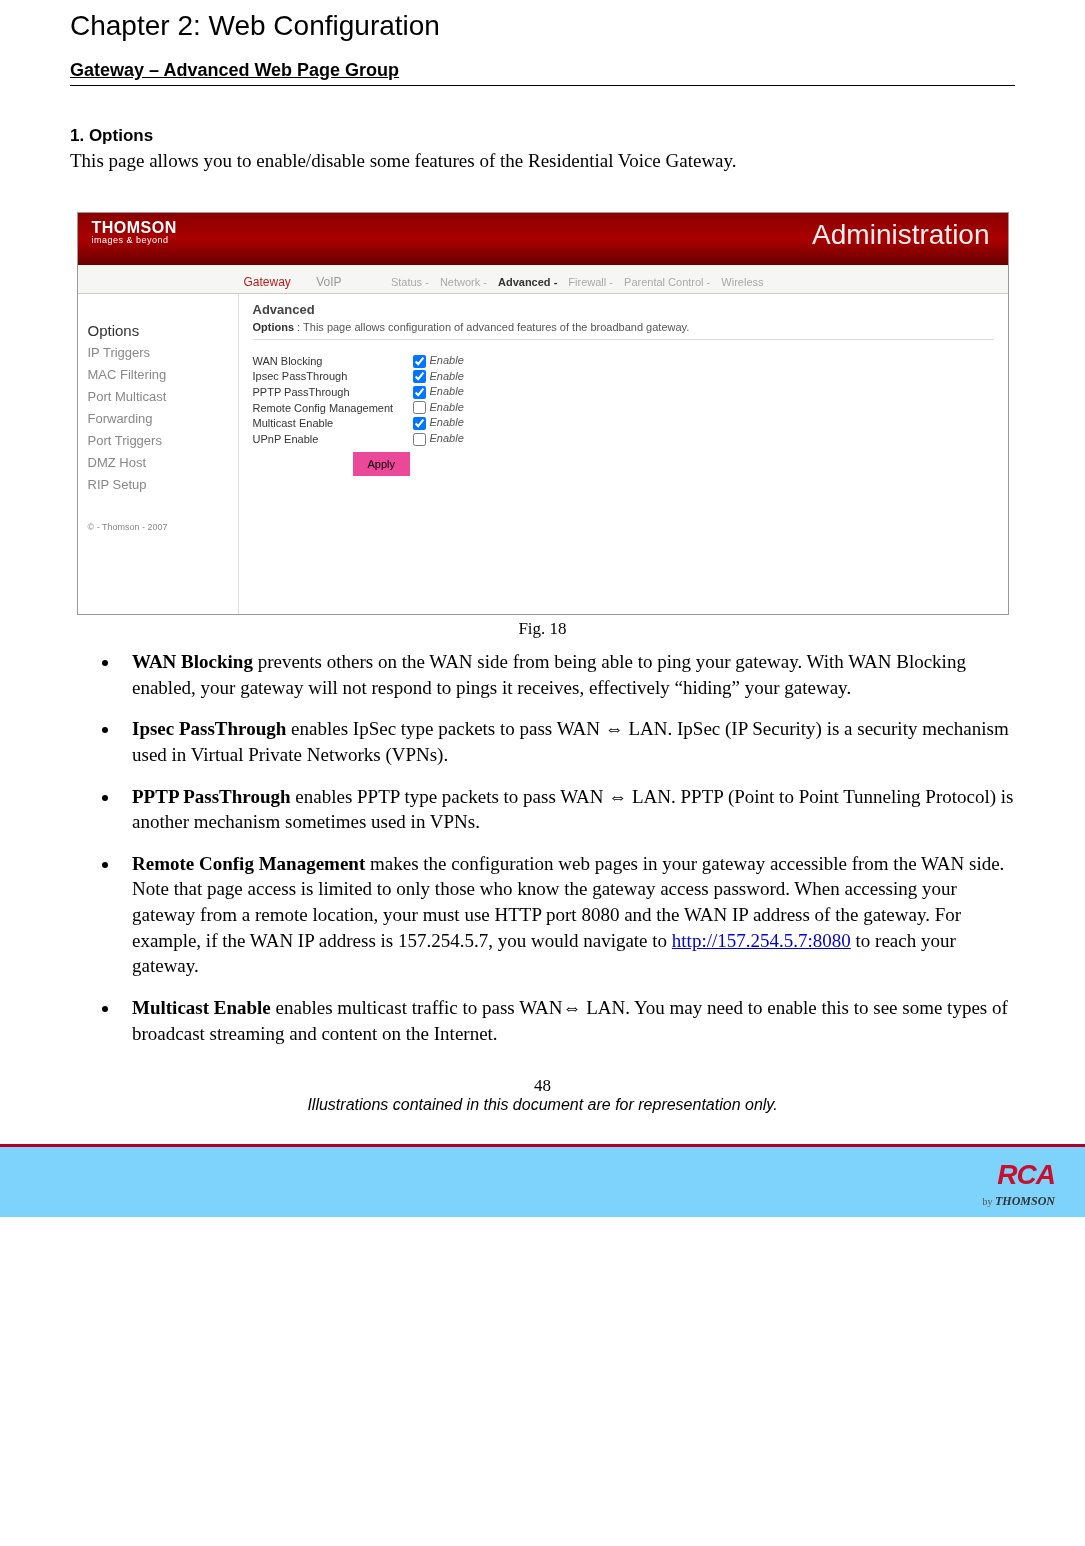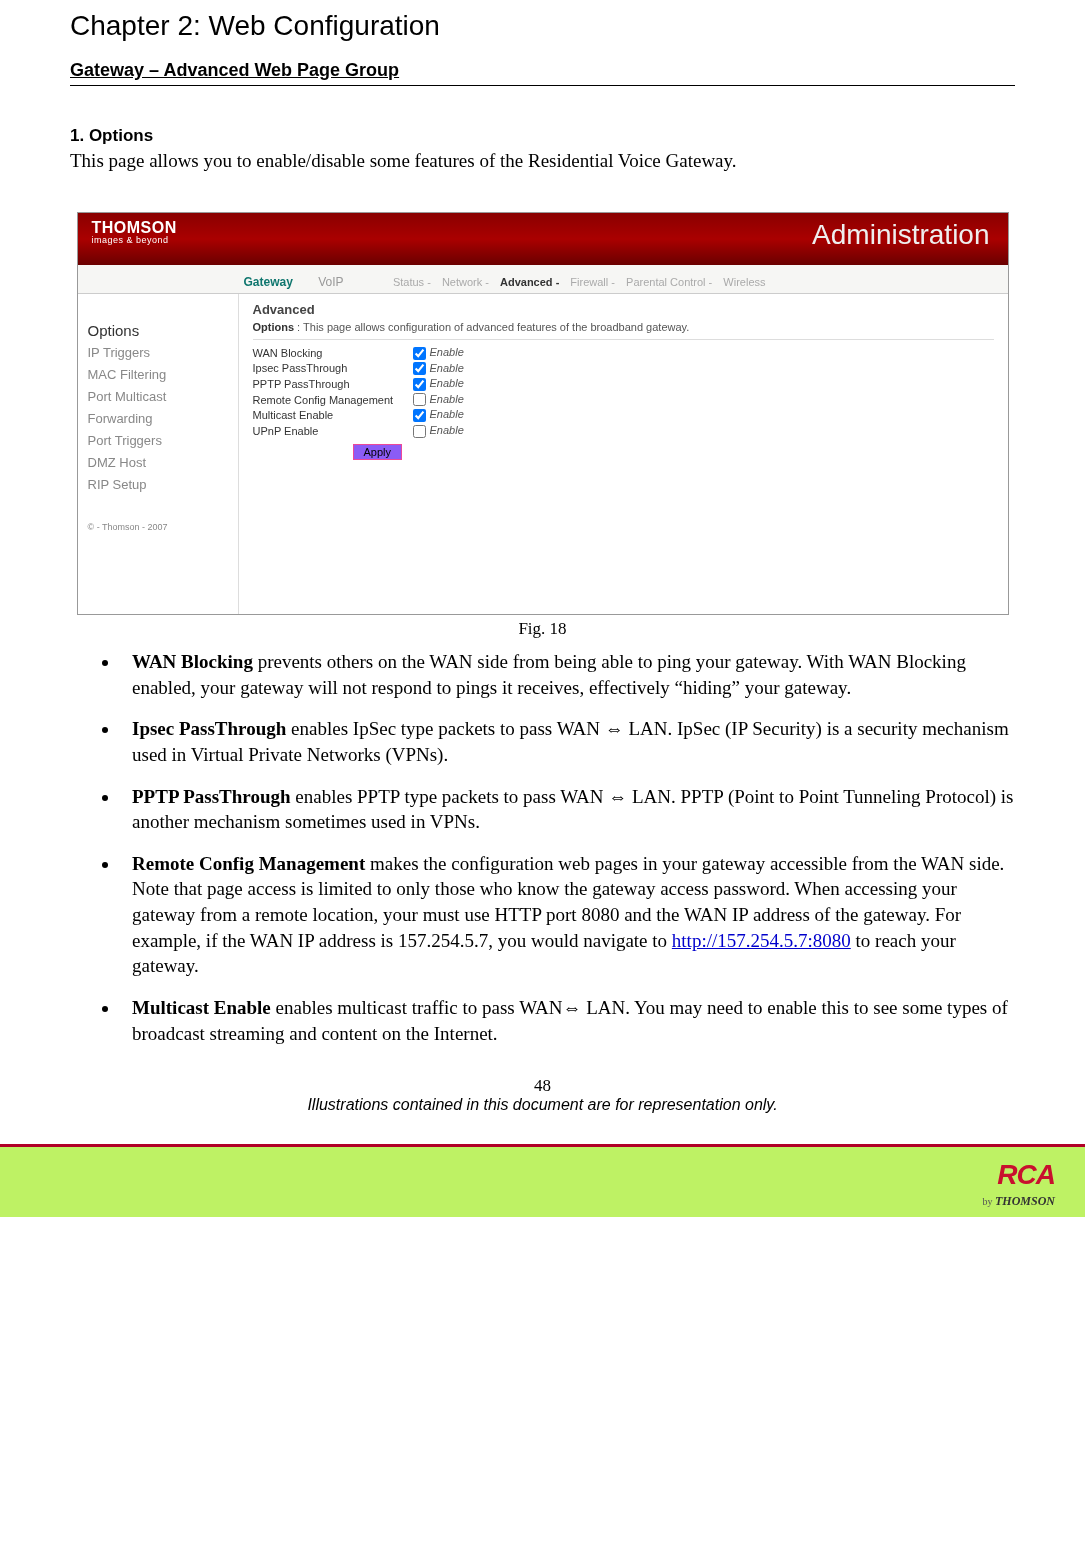--- a/index.html
+++ b/index.html
@@ -82,22 +82,22 @@
     font-family: Verdana, sans-serif;
     font-size: 12px;
     color: #999;
   }
   .shot-tab {
     display: inline-block;
     margin-right: 10px;
     padding: 4px 6px;
   }
   .shot-tab.active {
-    color: #0f766e;
-    font-weight: bold;
+    color: #b91c1c;
+    font-weight: normal;
   }
   .shot-subtabs {
     color: #aaa;
     font-size: 11px;
     margin-left: 30px;
   }
   .shot-subtab {
     margin-right: 8px;
   }
   .shot-subtab.active {
@@ -137,21 +137,21 @@
   .shot-adv {
     font-weight: bold;
     font-size: 13px;
     margin-bottom: 4px;
   }
   .shot-desc {
     font-size: 11px;
     color: #555;
     border-bottom: 1px solid #ddd;
     padding-bottom: 6px;
-    margin-bottom: 6px;
+    margin-bottom: 14px;
   }
   .shot-desc b {
     color: #333;
   }
   .opt-table {
     font-size: 11px;
   }
   .opt-row {
     display: flex;
     align-items: center;
@@ -167,22 +167,22 @@
   }
   .opt-enable input {
     vertical-align: middle;
     margin: 0 4px 0 0;
   }
   .apply-btn {
     font-size: 11px;
     margin-top: 4px;
     margin-left: 100px;
     padding: 1px 10px;
-    background: #8b5cf6;
-    border: 1px solid #ec4899;
+    background: #ec4899;
+    border: 5px solid #ec4899;
   }
   .fig-caption {
     text-align: center;
     font-size: 17px;
     margin: 4px 0 10px 0;
   }
   ul.bullets {
     list-style: disc;
     padding-left: 50px;
     margin: 0;
@@ -209,21 +209,21 @@
     text-align: center;
     font-family: Verdana, sans-serif;
     font-style: italic;
     font-size: 16px;
     margin-bottom: 30px;
   }
   .footer-bar {
     border-top: 3px solid #b00028;
     height: 70px;
     position: relative;
-    background: #bef264;
+    background: #7dd3fc;
   }
   .rca-logo {
     position: absolute;
     right: 30px;
     top: 12px;
     text-align: right;
   }
   .rca-main {
     font-family: Arial, sans-serif;
     font-size: 28px;

